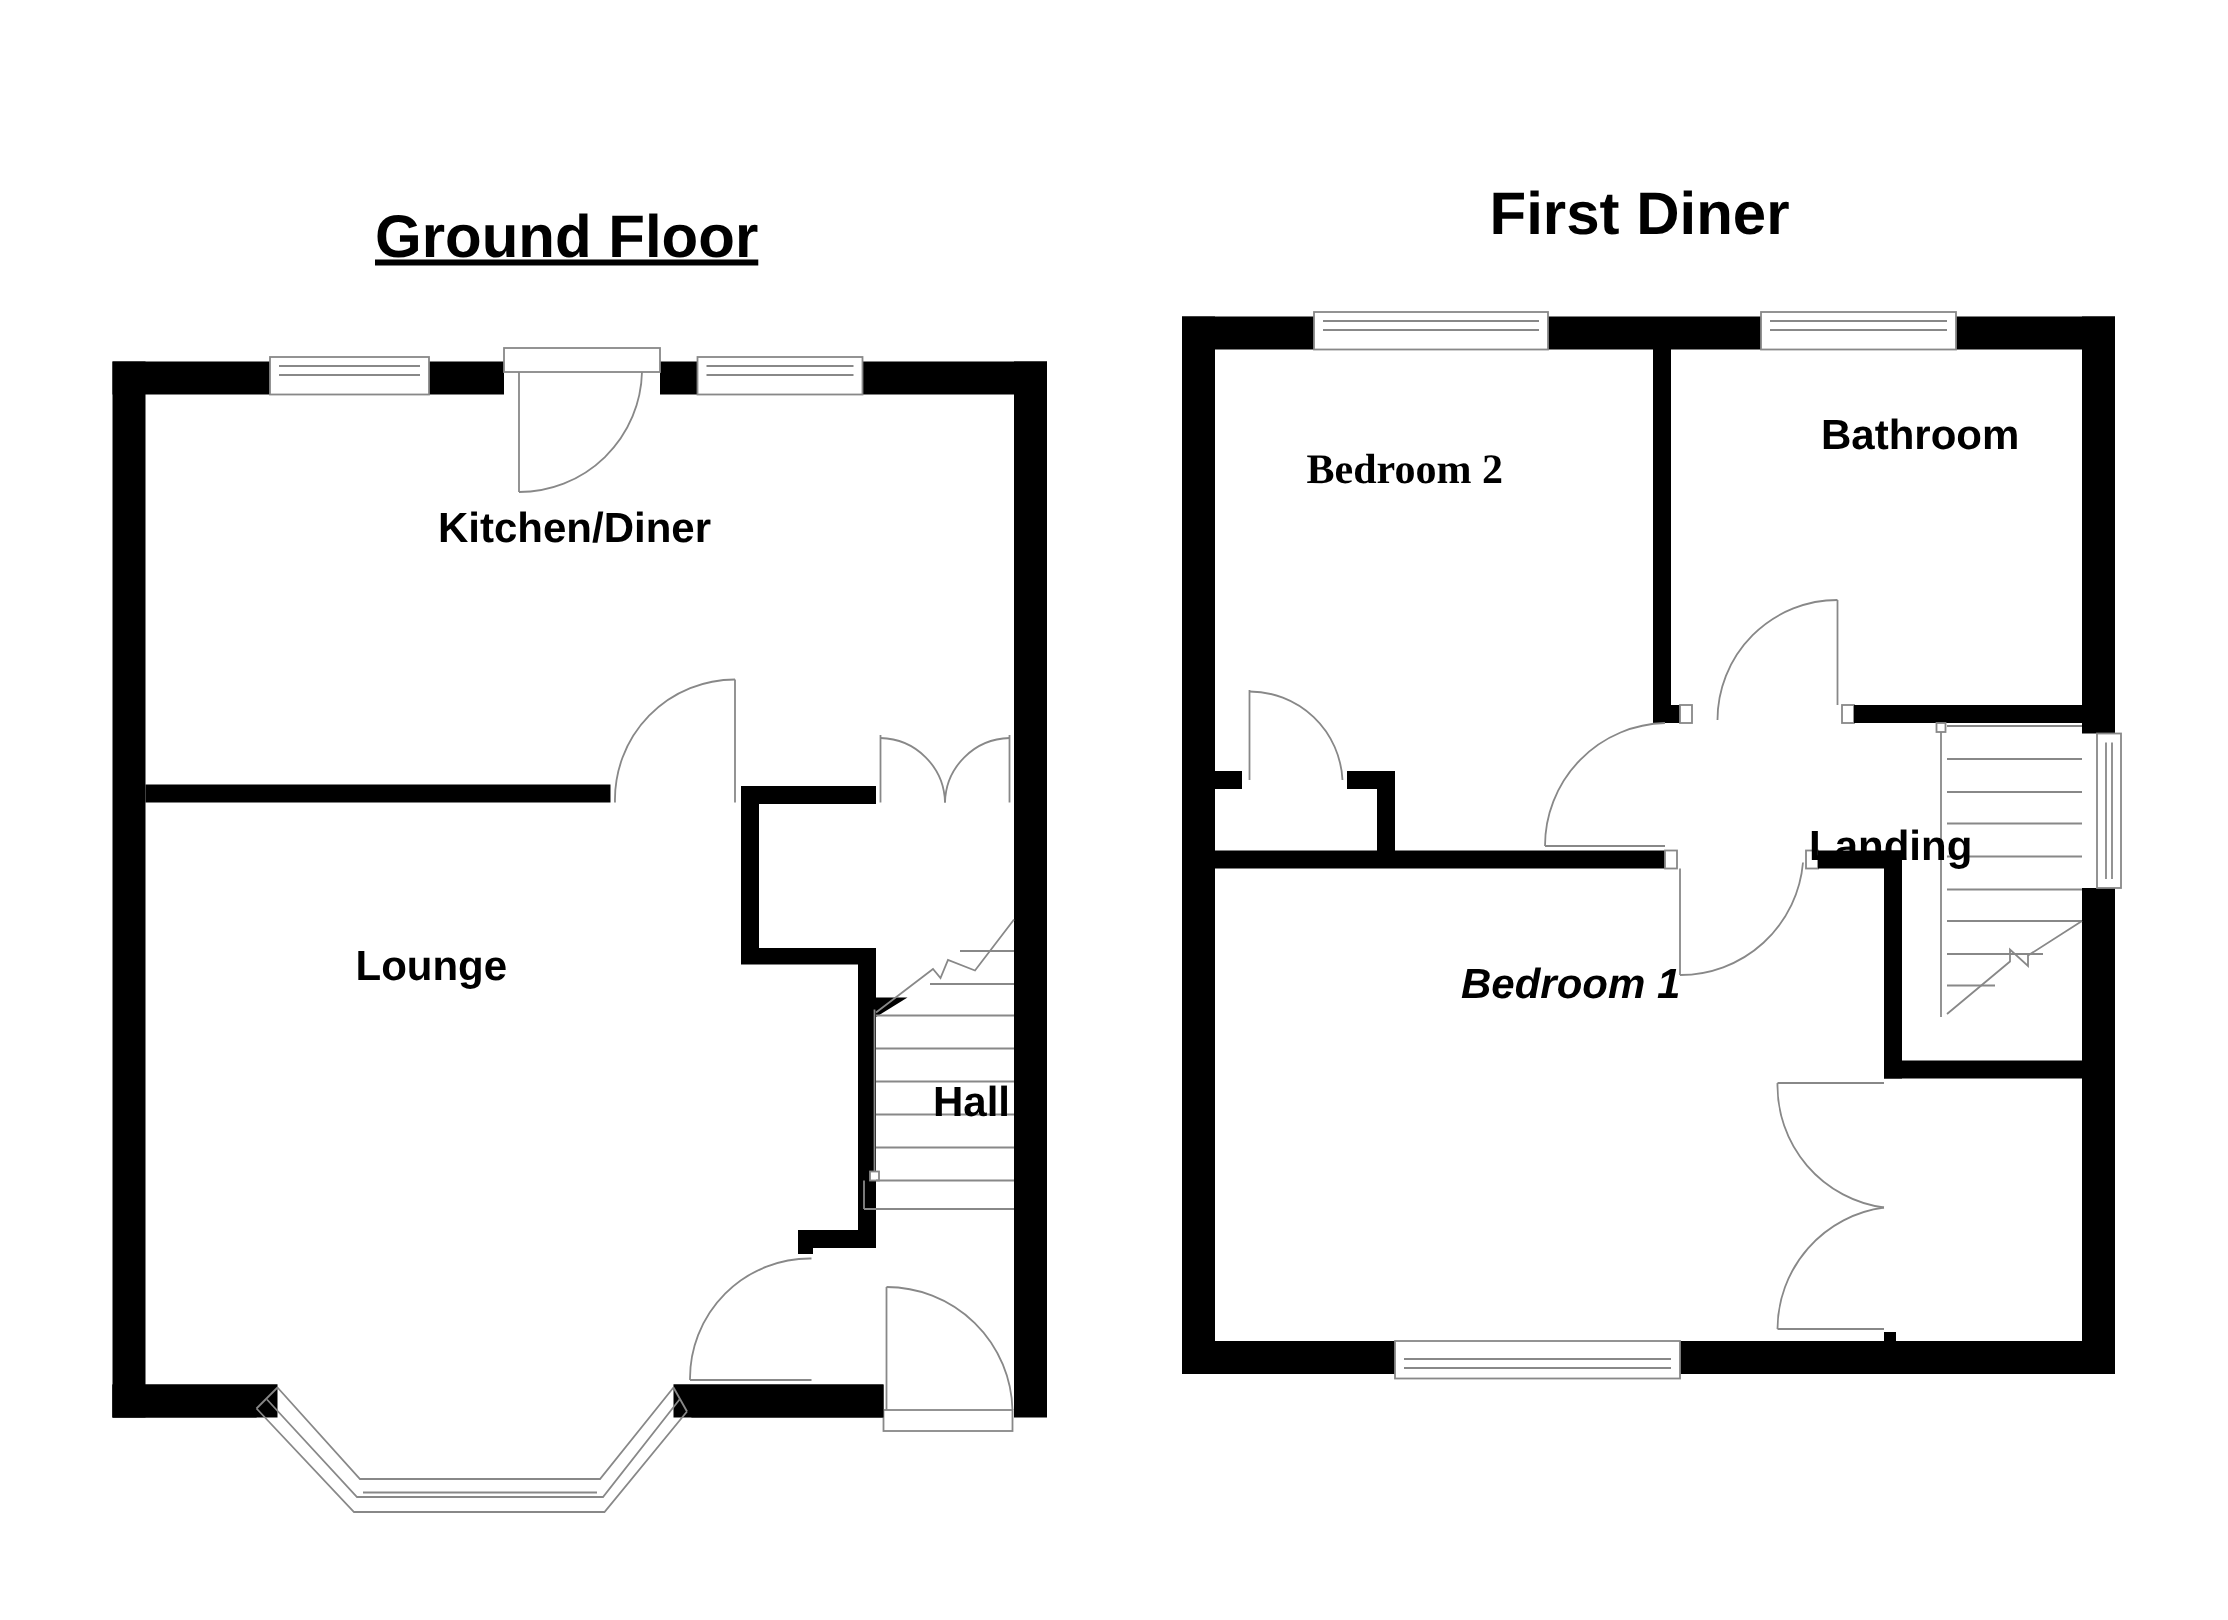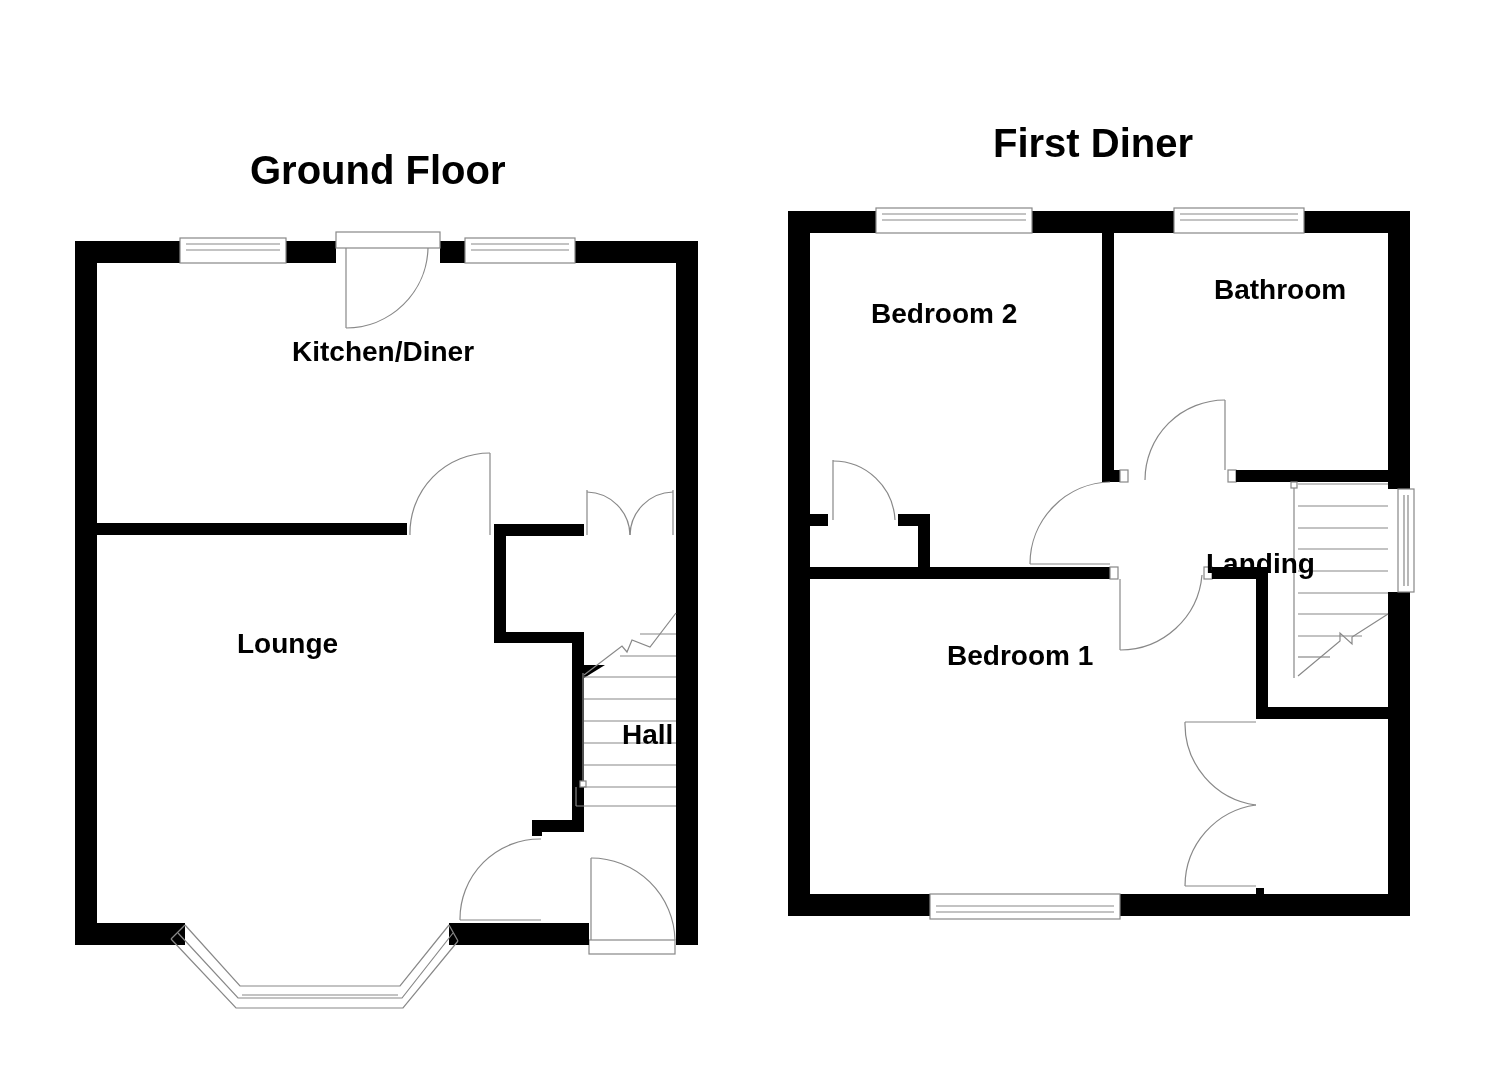--- a/index.html
+++ b/index.html
@@ -8,21 +8,21 @@
   .title { position: absolute; font-weight: bold; font-size: 40px; color: #000; white-space: nowrap; }
   .room-label { position: absolute; font-weight: bold; font-size: 28px; color: #000; white-space: nowrap; }
   svg.plan { position: absolute; left: 0; top: 0; }
   .wall { fill: #000; }
   .thin { fill: none; stroke: #888; stroke-width: 1.2; }
   .frame { fill: #fff; stroke: #888; stroke-width: 1.2; }
 </style>
 </head>
 <body>
 
-<div class="title" style="left:250px; top:148px;">Ground Floor</div>
+<div class="title" style="left:250px; top:136px;text-decoration:underline;">Ground Floor</div>
 <div class="title" style="left:993px; top:121px;">First Diner</div>
 
 <svg class="plan" width="1485" height="1080" viewBox="0 0 1485 1080">
 
   <g>
 
     <rect class="wall" x="75" y="241" width="22" height="704"></rect>
     <rect class="wall" x="676" y="241" width="22" height="704"></rect>
 
     <rect class="wall" x="75" y="241" width="105" height="22"></rect>
@@ -201,16 +201,16 @@
       <line class="thin" x1="1298" y1="657" x2="1330" y2="657"></line>
       <polyline class="thin" points="1298,676 1340,641 1340,633 1352,644 1352,637 1388,614"></polyline>
     </g>
   </g>
 </svg>
 
 <div class="room-label" style="left:272px; top:336px;margin-left:20px;">Kitchen/Diner</div>
 <div class="room-label" style="left:237px; top:628px;">Lounge</div>
 <div class="room-label" style="left:622px; top:719px;">Hall</div>
 
-<div class="room-label" style="left:871px; top:298px;">Bedroom 2</div>
+<div class="room-label" style="left:871px; top:298px;font-family:Liberation Serif, serif;">Bedroom 2</div>
 <div class="room-label" style="left:1214px; top:274px;">Bathroom</div>
 <div class="room-label" style="left:1206px; top:516px;margin-top:32px;">Landing</div>
-<div class="room-label" style="left:947px; top:640px;">Bedroom 1</div>
+<div class="room-label" style="left:974px; top:640px;font-style:italic;">Bedroom 1</div>
 
 </body></html>

